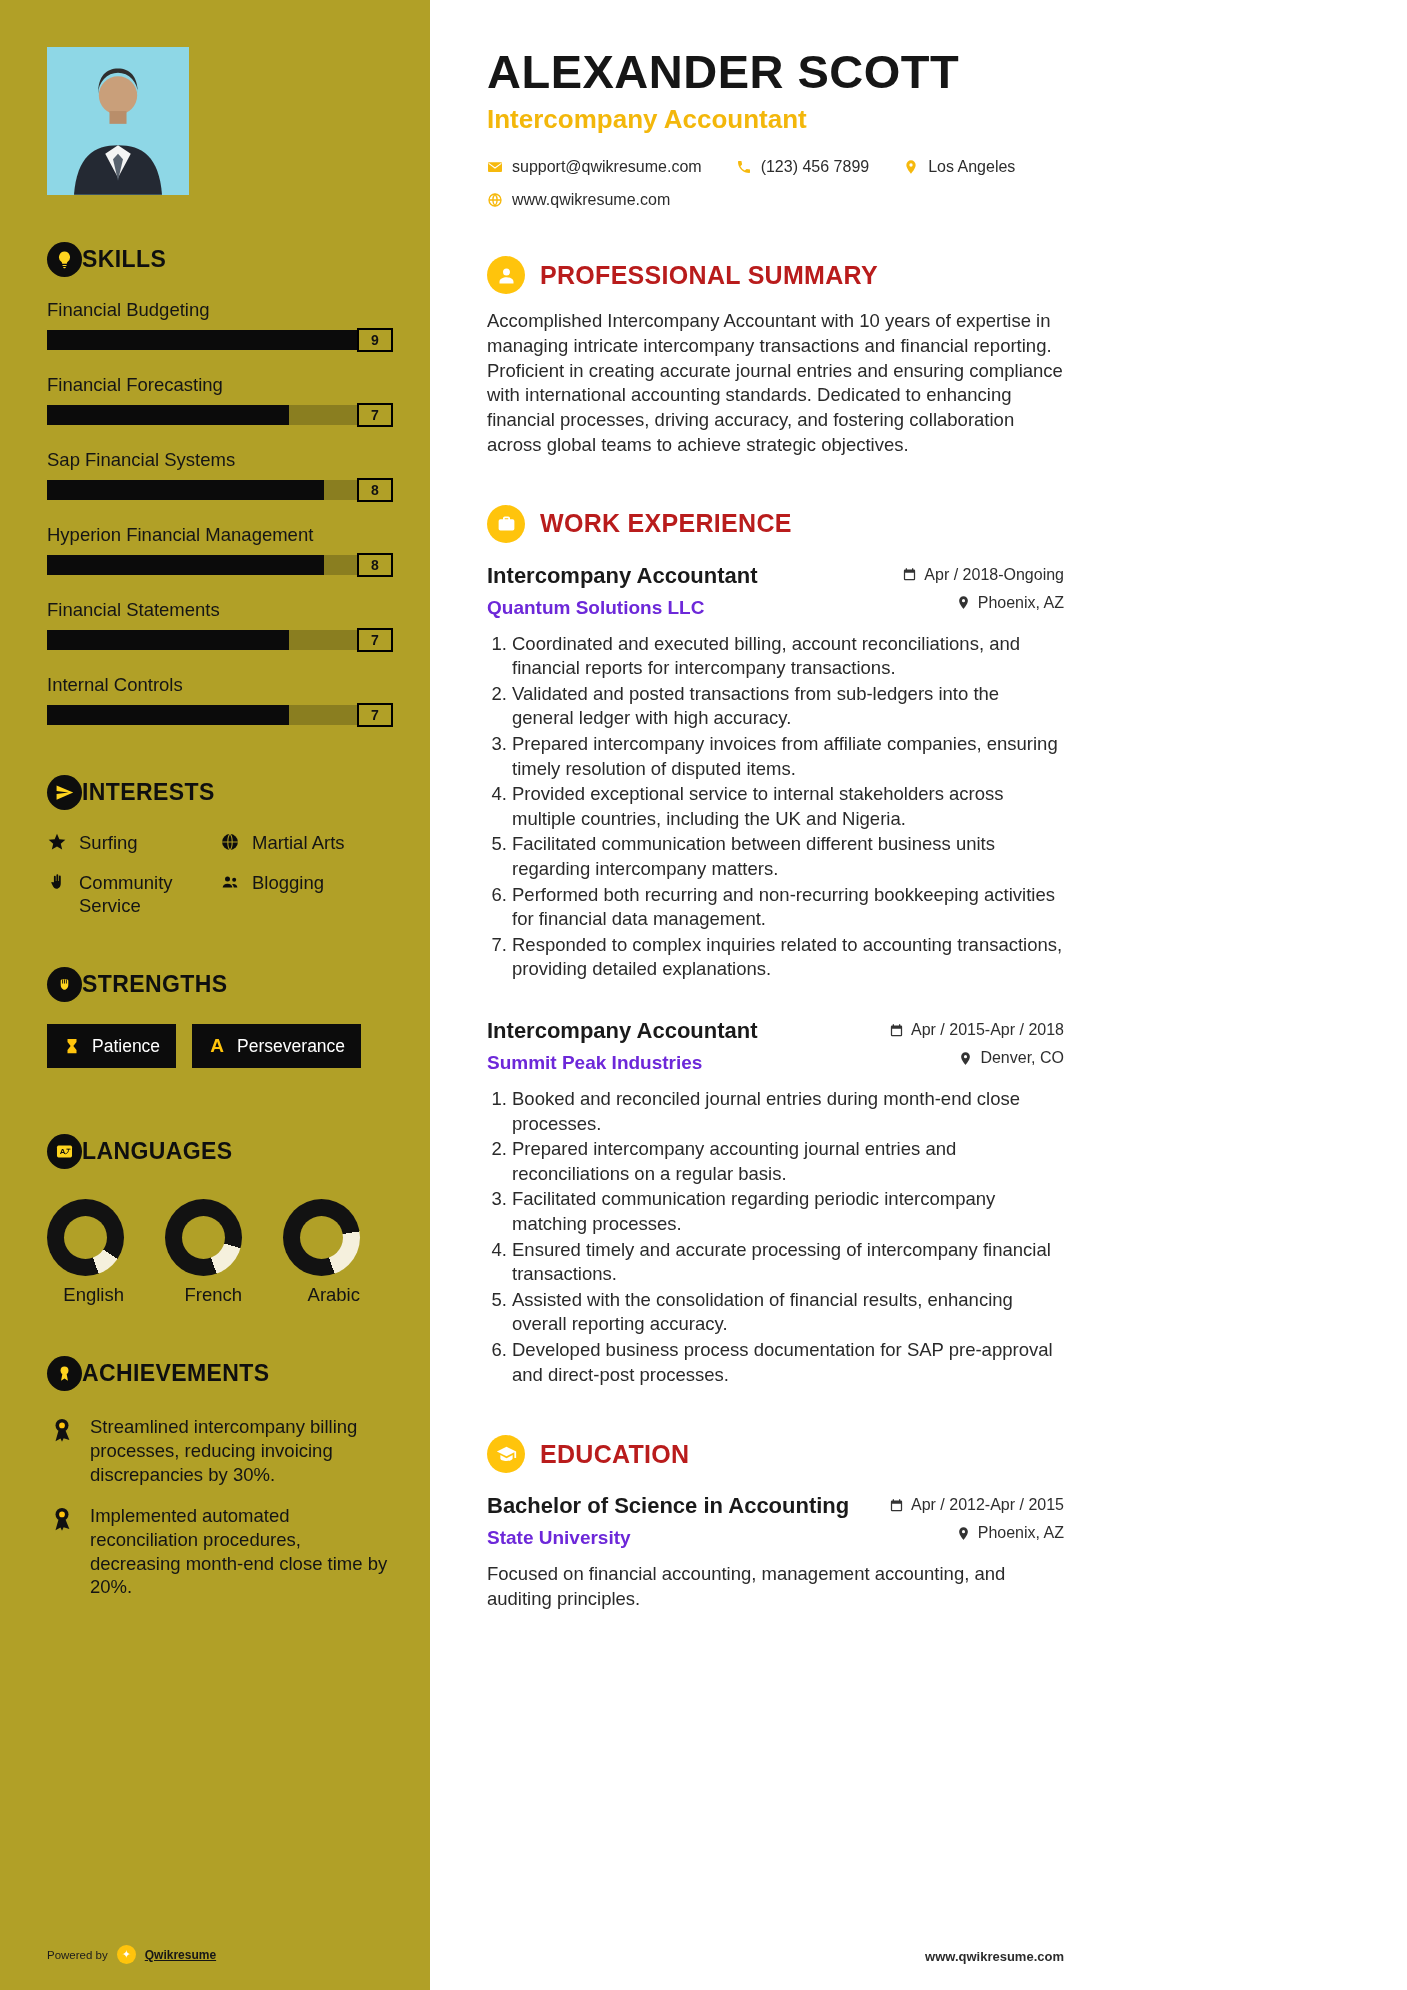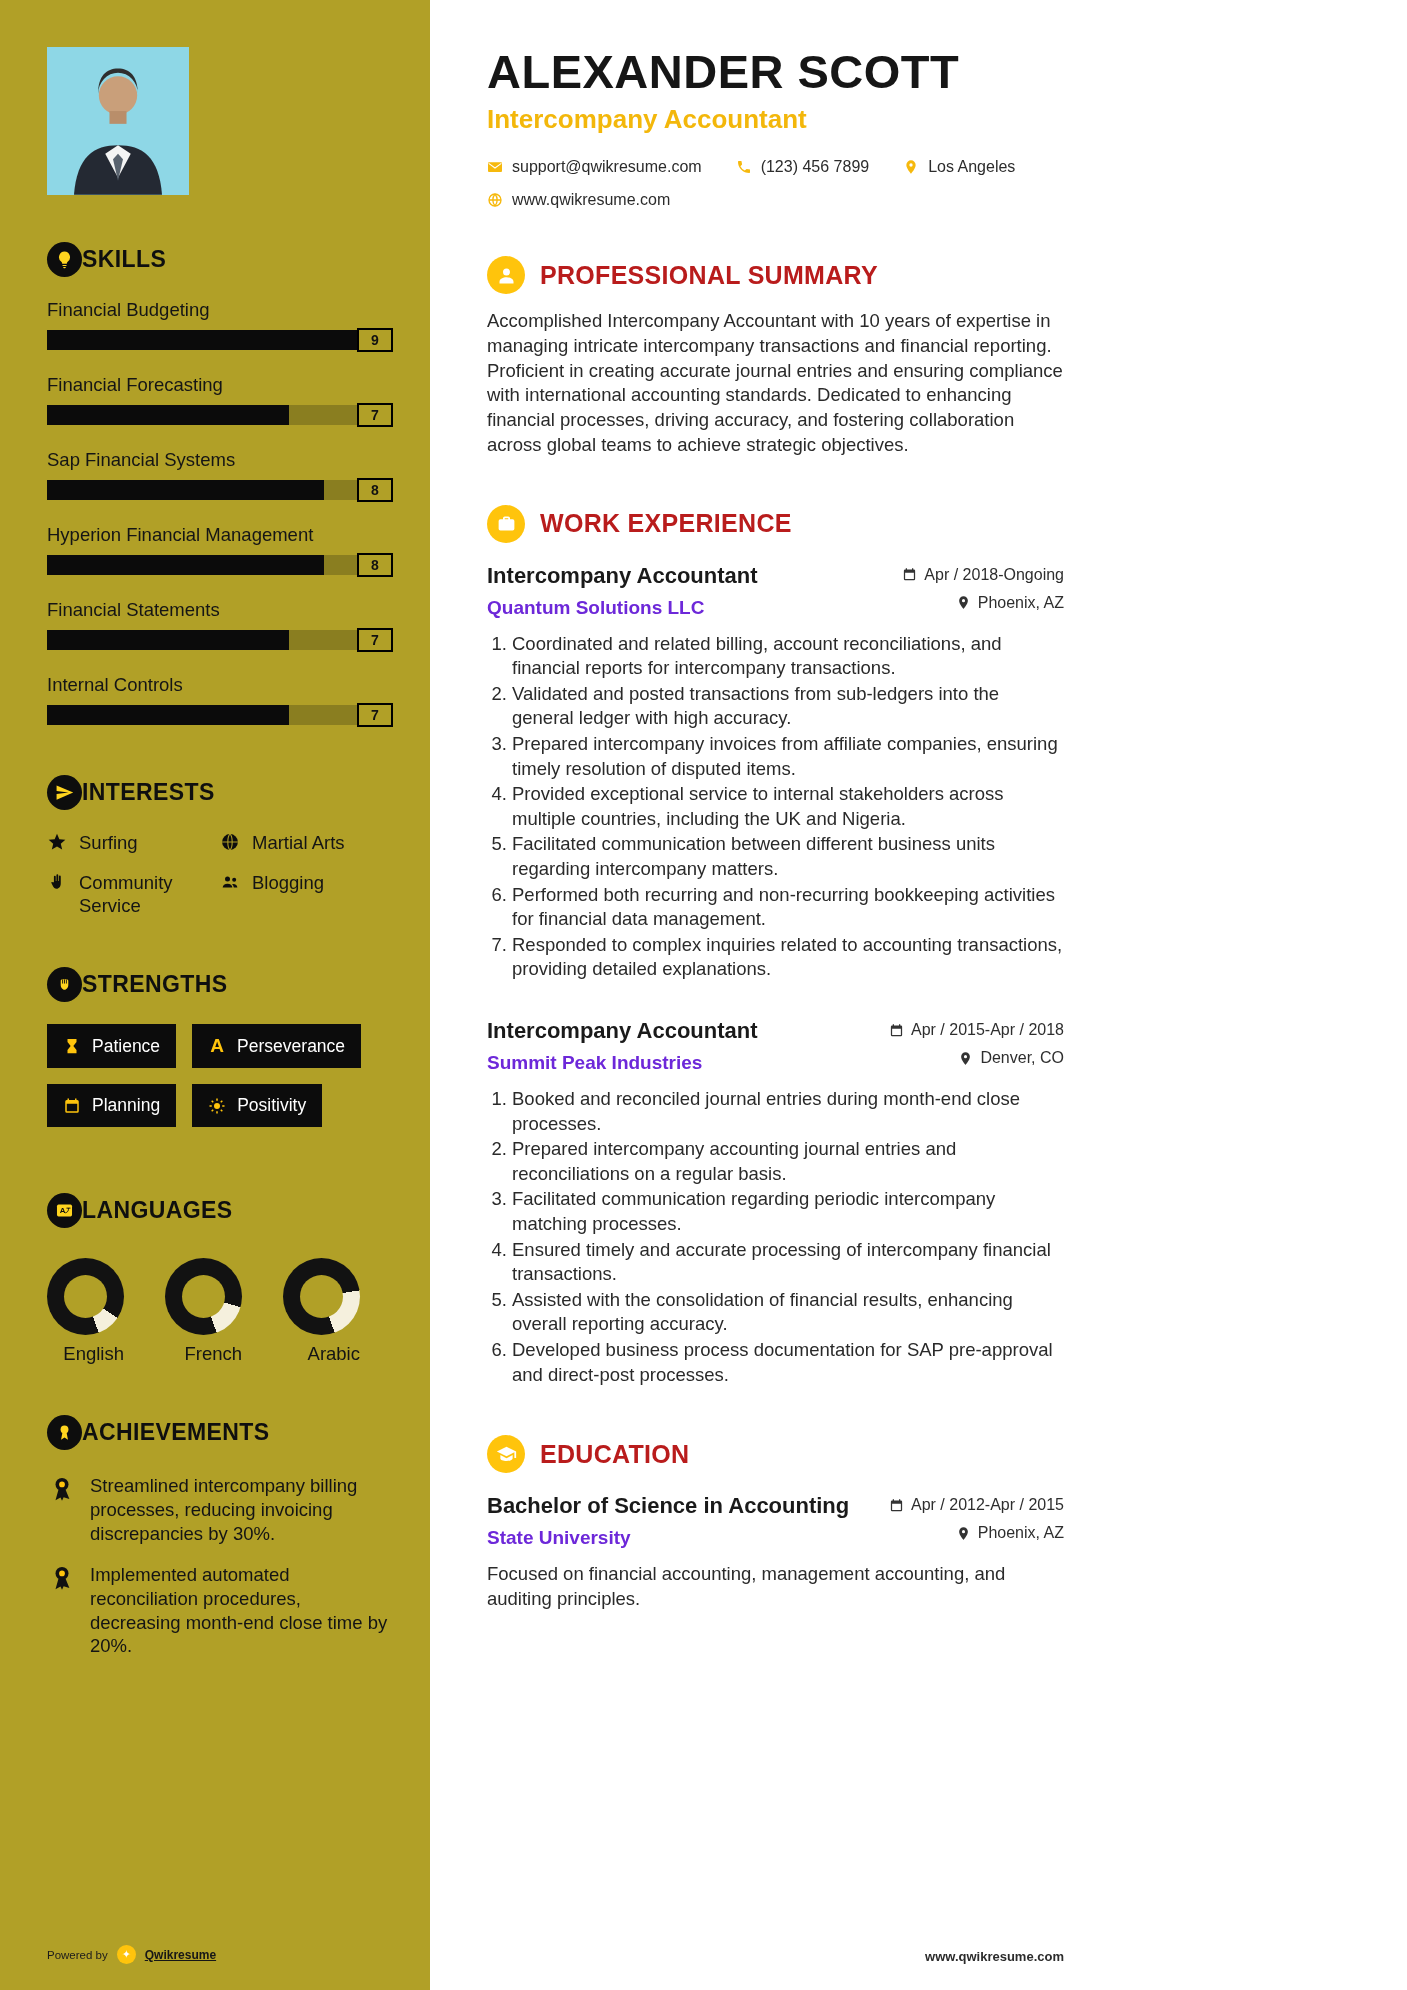--- a/index.html
+++ b/index.html
@@ -227,39 +227,20 @@
                   <path d="M6 2.5h12v4.2l-4.2 5.3L18 17.3v4.2H6v-4.2l4.2-5.3L6 6.7z"></path>
                 </svg>
             </span>
             <span>Patience</span>
           </div>
           <div class="badge">
             <span class="b-letter">A</span>
             <span>Perseverance</span>
           </div>
         </div>
-        <div class="badge-row">
-          <div class="badge">
-            <span class="b-ic">
-              <svg viewBox="0 0 24 24" fill="currentColor">
-                  <path d="M19 4h-1V2h-2v2H8V2H6v2H5a2 2 0 0 0-2 2v13a2 2 0 0 0 2 2h14a2 2 0 0 0 2-2V6a2 2 0 0 0-2-2zm0 15H5V9h14z"></path>
-                </svg>
-            </span>
-            <span>Planning</span>
-          </div>
-          <div class="badge">
-            <span class="b-ic">
-              <svg viewBox="0 0 24 24" stroke="currentColor" stroke-width="2" fill="none">
-                  <circle cx="12" cy="12" r="4" fill="currentColor" stroke="none"></circle>
-                  <path d="M12 2v3M12 19v3M2 12h3M19 12h3M4.9 4.9L7 7M17 17l2.1 2.1M19.1 4.9L17 7M7 17l-2.1 2.1"></path>
-                </svg>
-            </span>
-            <span>Positivity</span>
-          </div>
-        </div>
       </div>
     </section>
 
     <section class="side-section">
       <div class="side-head">
         <span class="side-ic">
           <svg viewBox="0 0 24 24">
               <rect x="2.5" y="4.5" width="19" height="15" rx="2" fill="currentColor"></rect>
               <text x="6" y="15.5" font-size="10" font-weight="bold" fill="#0d0d0d">A</text>
               <path d="M14.5 9h5M17 9v1.5c0 2-1.5 4-4 4.5" stroke="#0d0d0d" stroke-width="1.2" fill="none"></path>
@@ -416,21 +397,21 @@
                 <span class="meta-ic">
                   <svg viewBox="0 0 24 24" fill="currentColor">
                       <path d="M12 2a7 7 0 0 0-7 7c0 5.25 7 13 7 13s7-7.75 7-13a7 7 0 0 0-7-7zm0 9.5a2.5 2.5 0 1 1 0-5 2.5 2.5 0 0 1 0 5z"></path>
                     </svg>
                 </span>
                 <span>Phoenix, AZ</span>
               </div>
             </div>
           </div>
           <ol class="bullets">
-            <li>Coordinated and related billing, account reconciliations, and financial reports for intercompany transactions.</li>
+            <li>Coordinated and executed billing, account reconciliations, and financial reports for intercompany transactions.</li>
             <li>Validated and posted transactions from sub-ledgers into the general ledger with high accuracy.</li>
             <li>Prepared intercompany invoices from affiliate companies, ensuring timely resolution of disputed items.</li>
             <li>Provided exceptional service to internal stakeholders across multiple countries, including the UK and Nigeria.</li>
             <li>Facilitated communication between different business units regarding intercompany matters.</li>
             <li>Performed both recurring and non-recurring bookkeeping activities for financial data management.</li>
             <li>Responded to complex inquiries related to accounting transactions, providing detailed explanations.</li>
           </ol>
         </div>
 
         <div class="job second">

